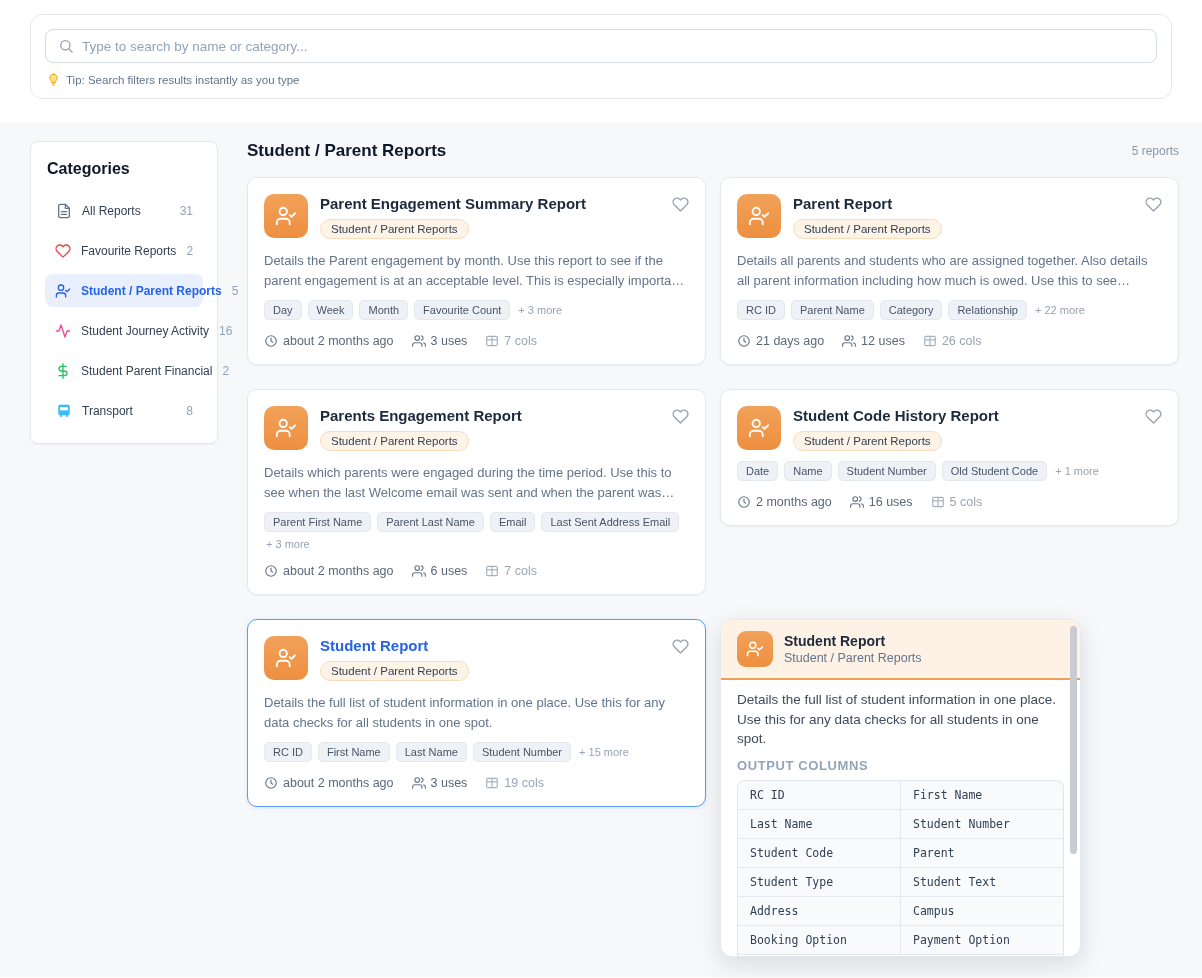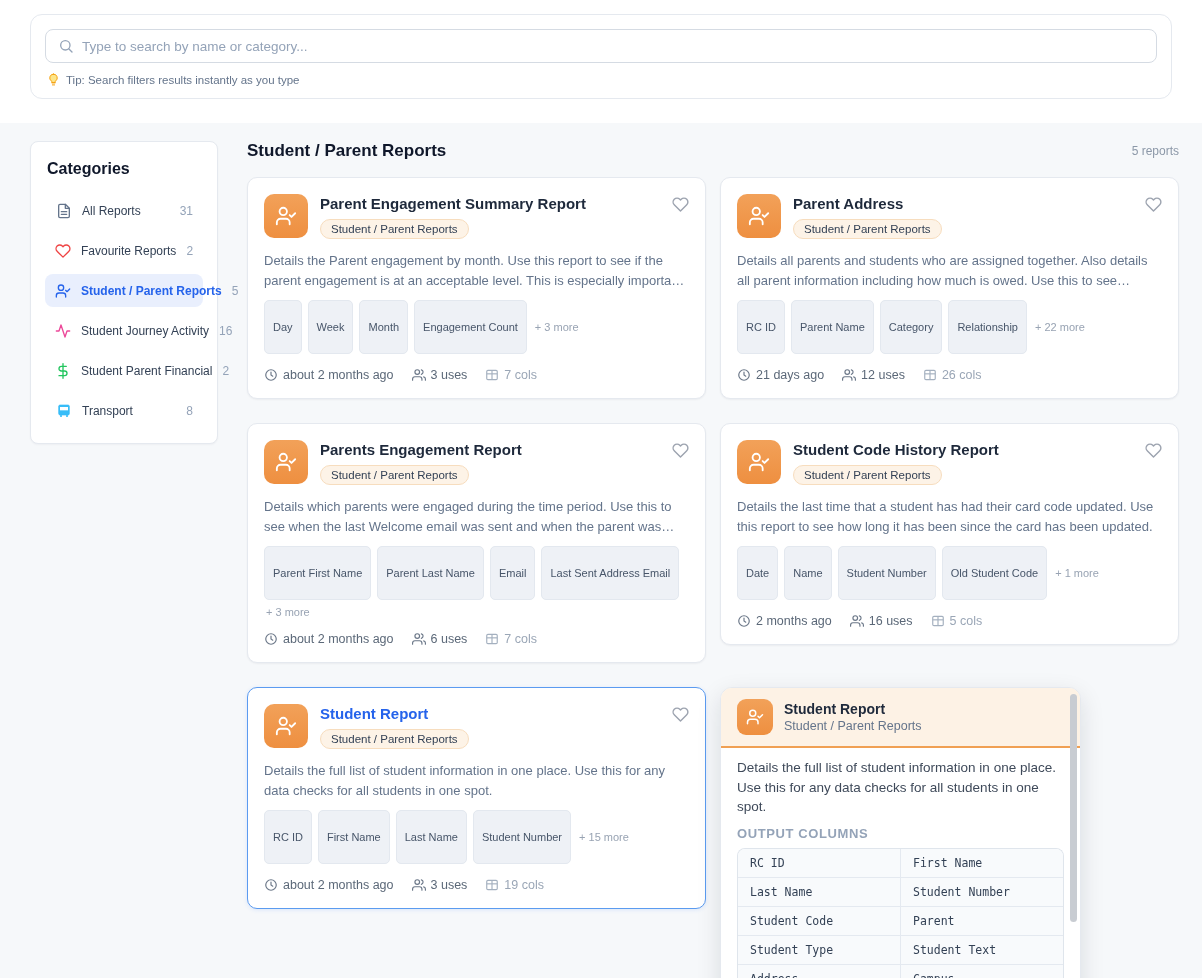--- a/index.html
+++ b/index.html
@@ -45,21 +45,21 @@
   .card-icon { width:44px; height:44px; border-radius:10px; background:linear-gradient(180deg,#f2a159,#ee8f40); display:flex; align-items:center; justify-content:center; color:#fff; flex:0 0 auto; }
   .card-icon svg { width:22px; height:22px; }
   .card-headings { flex:1; min-width:0; }
   .card-title { font-size:15px; font-weight:bold; color:#1e293b; line-height:1.2; padding-top:1px; }
   .card.selected .card-title { color:#2563eb; }
   .badge { display:inline-block; margin-top:6px; padding:3px 10px; border-radius:999px; background:#fdf3e7; border:1px solid #f7ddbe; font-size:11.5px; color:#334155; }
   .heart-btn { color:#9ca3af; flex:0 0 auto; cursor:pointer; padding-top:2px; }
   .heart-btn svg { width:17px; height:17px; }
   .card-desc { margin-top:12px; font-size:13px; line-height:1.5; color:#64748b; }
   .tags-row { margin-top:10px; display:flex; align-items:center; flex-wrap:wrap; gap:6px; }
-  .tag { padding:20px 8px; border-radius:5px; background:#eef1f6; border:1px solid #e3e8ef; font-size:11px; color:#475569; white-space:nowrap; }
+  .tag { padding:3px 8px; border-radius:5px; background:#eef1f6; border:1px solid #e3e8ef; font-size:11px; color:#475569; white-space:nowrap; }
   .more-tags { font-size:11px; color:#98a3b3; margin-left:2px; }
   .meta-row { margin-top:14px; display:flex; align-items:center; gap:18px; }
   .meta-item { display:flex; align-items:center; gap:5px; font-size:12.5px; color:#5b6878; }
   .meta-item svg { width:14px; height:14px; color:#6b7788; }
   .meta-item.light { color:#9aa6b6; }
   .meta-item.light svg { color:#a4b0bf; }
 
   
   .preview-wrap { width:361px; position:relative; }
   .preview { background:#fff; border:1px solid #e5e9ef; border-radius:12px; box-shadow:0 8px 24px rgba(16,24,40,.12); overflow:hidden; position:relative; }
@@ -196,21 +196,21 @@
           </div>
           <span class="heart-btn"><svg viewBox="0 0 24 24" fill="none" stroke="currentColor" stroke-width="2" stroke-linecap="round" stroke-linejoin="round">
                 <path d="M20.8 4.6a5.5 5.5 0 0 0-7.8 0L12 5.6l-1-1a5.5 5.5 0 0 0-7.8 7.8l1 1L12 21.2l7.8-7.8 1-1a5.5 5.5 0 0 0 0-7.8z"></path>
               </svg></span>
         </div>
         <p class="card-desc">Details the Parent engagement by month. Use this report to see if the parent engagement is at an acceptable level. This is especially importa…</p>
         <div class="tags-row">
           <span class="tag">Day</span>
           <span class="tag">Week</span>
           <span class="tag">Month</span>
-          <span class="tag">Engagement Count</span>
+          <span class="tag">Favourite Count</span>
           <span class="more-tags">+ 3 more</span>
         </div>
         <div class="meta-row">
           <span class="meta-item">
               <svg viewBox="0 0 24 24" fill="none" stroke="currentColor" stroke-width="2" stroke-linecap="round">
                 <circle cx="12" cy="12" r="9"></circle>
                 <polyline points="12 7 12 12 15 14"></polyline>
               </svg>
               <span>about 2 months ago</span>
             </span>
@@ -237,21 +237,21 @@
       <div class="card">
         <div class="card-top">
           <div class="card-icon">
               <svg viewBox="0 0 24 24" fill="none" stroke="currentColor" stroke-width="2" stroke-linecap="round" stroke-linejoin="round">
                 <path d="M16 21v-2a4 4 0 0 0-4-4H6a4 4 0 0 0-4 4v2"></path>
                 <circle cx="9" cy="7" r="4"></circle>
                 <polyline points="16 11 18 13 22 9"></polyline>
               </svg>
             </div>
           <div class="card-headings">
-            <div class="card-title">Parent Address</div>
+            <div class="card-title">Parent Report</div>
             <span class="badge">Student / Parent Reports</span>
           </div>
           <span class="heart-btn"><svg viewBox="0 0 24 24" fill="none" stroke="currentColor" stroke-width="2" stroke-linecap="round" stroke-linejoin="round">
                 <path d="M20.8 4.6a5.5 5.5 0 0 0-7.8 0L12 5.6l-1-1a5.5 5.5 0 0 0-7.8 7.8l1 1L12 21.2l7.8-7.8 1-1a5.5 5.5 0 0 0 0-7.8z"></path>
               </svg></span>
         </div>
         <p class="card-desc">Details all parents and students who are assigned together. Also details all parent information including how much is owed. Use this to see…</p>
         <div class="tags-row">
           <span class="tag">RC ID</span>
           <span class="tag">Parent Name</span>
@@ -350,21 +350,20 @@
               </svg>
             </div>
           <div class="card-headings">
             <div class="card-title">Student Code History Report</div>
             <span class="badge">Student / Parent Reports</span>
           </div>
           <span class="heart-btn"><svg viewBox="0 0 24 24" fill="none" stroke="currentColor" stroke-width="2" stroke-linecap="round" stroke-linejoin="round">
                 <path d="M20.8 4.6a5.5 5.5 0 0 0-7.8 0L12 5.6l-1-1a5.5 5.5 0 0 0-7.8 7.8l1 1L12 21.2l7.8-7.8 1-1a5.5 5.5 0 0 0 0-7.8z"></path>
               </svg></span>
         </div>
-        <p class="card-desc">Details the last time that a student has had their card code updated. Use this report to see how long it has been since the card has been updated.</p>
         <div class="tags-row">
           <span class="tag">Date</span>
           <span class="tag">Name</span>
           <span class="tag">Student Number</span>
           <span class="tag">Old Student Code</span>
           <span class="more-tags">+ 1 more</span>
         </div>
         <div class="meta-row">
           <span class="meta-item">
               <svg viewBox="0 0 24 24" fill="none" stroke="currentColor" stroke-width="2" stroke-linecap="round">

